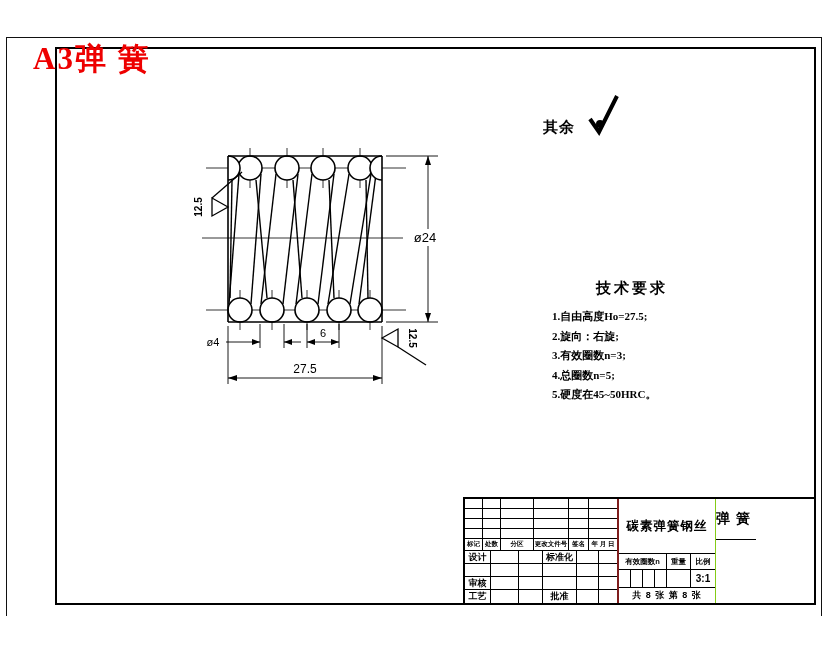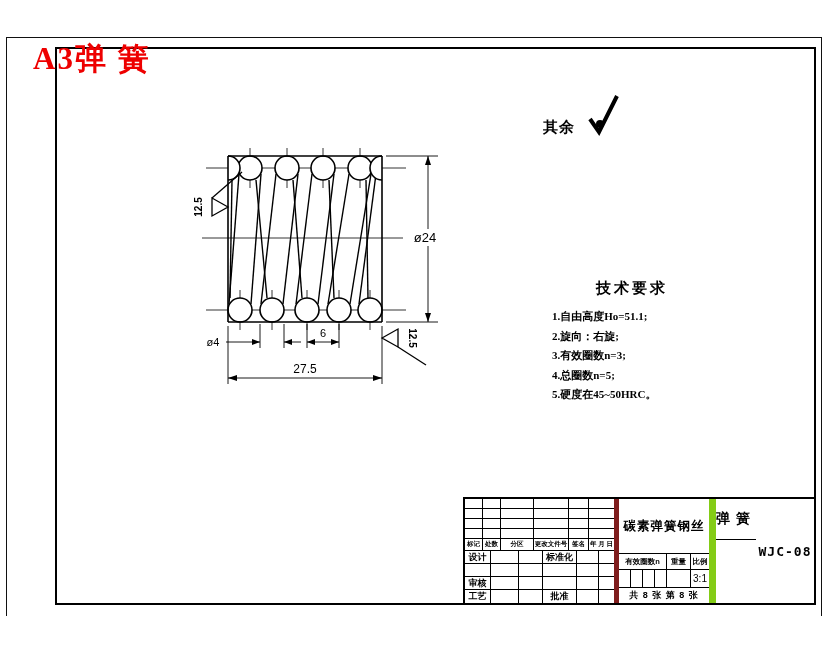--- a/index.html
+++ b/index.html
@@ -16,38 +16,38 @@
   
   .surface-note{left:543px;top:93px;display:flex;align-items:flex-end;gap:12px;}
   .surface-note .txt{font-family:"Liberation Serif",serif;font-weight:bold;font-size:15px;letter-spacing:1px;}
   
   .tech-title{left:576px;top:279px;font-family:Liberation Sans, sans-serif;font-weight:bold;
               font-size:15px;letter-spacing:3px;white-space:nowrap;margin-left:20px;}
   .tech-items{left:552px;top:307px;font-family:"Liberation Serif",serif;font-weight:bold;
               font-size:11px;line-height:19.5px;white-space:nowrap;}
   
   .tb{left:463px;top:497px;width:353px;height:108px;border:2px solid #000;display:flex;background:#fff;}
-  .tb-left{width:154px;border-right:5px solid #7f1d1d;display:flex;flex-direction:column;}
-  .tb-mid{width:97px;border-right:7px solid #84cc16;display:flex;flex-direction:column;}
+  .tb-left{width:154px;border-right:2px solid #7f1d1d;display:flex;flex-direction:column;}
+  .tb-mid{width:97px;border-right:1px solid #84cc16;display:flex;flex-direction:column;}
   .tb-right{flex:1;display:flex;flex-direction:row;}
   .grid{display:grid;}
   .cell{border-right:1px solid #000;border-bottom:1px solid #000;display:flex;
         align-items:center;justify-content:center;overflow:hidden;white-space:nowrap;}
   .cell.nr{border-right:none;}
   .cell.nb{border-bottom:none;}
   .rev-grid{grid-template-columns:18px 18px 33px 35px 20px 1fr;grid-template-rows:repeat(4,10px);}
   .hdr-grid{grid-template-columns:18px 18px 33px 35px 20px 1fr;grid-template-rows:12px;
             font-size:6.5px;font-weight:bold;}
   .sig-grid{grid-template-columns:26px 28px 24px 34px 22px 1fr;grid-template-rows:13px 13px 13px 1fr;
             font-size:9px;font-weight:bold;flex:1;}
   .material-cell{height:55px;border-bottom:1px solid #000;display:flex;align-items:center;justify-content:center;
                  font-family:"Liberation Serif",serif;font-weight:bold;font-size:12.5px;letter-spacing:1px;}
   .stage-grid{grid-template-columns:48px 24px 1fr;grid-template-rows:16px;font-size:7.5px;font-weight:bold;}
   .cells-grid{grid-template-columns:12px 12px 12px 12px 24px 1fr;grid-template-rows:18px;
-              font-size:10px;font-weight:normal;}
+              font-size:10px;font-weight:bold;}
   .sheet-cell{flex:1;display:flex;align-items:center;justify-content:center;
               font-size:9px;font-weight:bold;letter-spacing:1px;}
   .company-cell{height:36px;border-bottom:1px solid #000;}
   .name-cell{height:41px;border-bottom:1px solid #000;display:flex;align-items:center;justify-content:center;
              font-family:"Liberation Serif",serif;font-weight:bold;font-size:14px;letter-spacing:6px;}
   .no-cell{flex:1;display:flex;align-items:center;justify-content:center;
            font-family:"DejaVu Sans Mono",monospace;font-weight:bold;font-size:13px;letter-spacing:1px;}
   svg text{font-family:"Liberation Sans",sans-serif;}
 </style>
 </head>
@@ -170,21 +170,21 @@
 
     <g stroke="#000" stroke-width="1.3" fill="none">
       <path d="M202,203 L218,194 L218,212 Z"></path>
       <line x1="218" y1="212" x2="246" y2="230"></line>
       <text transform="rotate(90 229 203)" x="229" y="203" text-anchor="middle" font-size="10" font-weight="bold" stroke="none" fill="#000">12.5</text>
     </g>
   </svg>
 
   <div class="abs tech-title">技术要求</div>
   <div class="abs tech-items">
-    <div>1.自由高度Ho=51.1;</div>
+    <div>1.自由高度Ho=27.5;</div>
     <div>2.旋向：右旋;</div>
     <div>3.有效圈数n=3;</div>
     <div>4.总圈数n=5;</div>
     <div>5.硬度在45~50HRC。</div>
   </div>
 
   <div class="abs tb">
 
     <div class="tb-left">
       <div class="grid rev-grid">
@@ -263,18 +263,17 @@
         <div class="cell"></div>
         <div class="cell"></div>
         <div class="cell nr">3:1</div>
       </div>
       <div class="sheet-cell">共 8 张 第 8 张</div>
     </div>
 
     <div class="tb-right">
       <div class="company-cell"></div>
       <div class="name-cell">弹簧</div>
-      <div class="no-cell">WJC-08</div>
     </div>
 
   </div>
 
 </div>
 
 </body></html>

